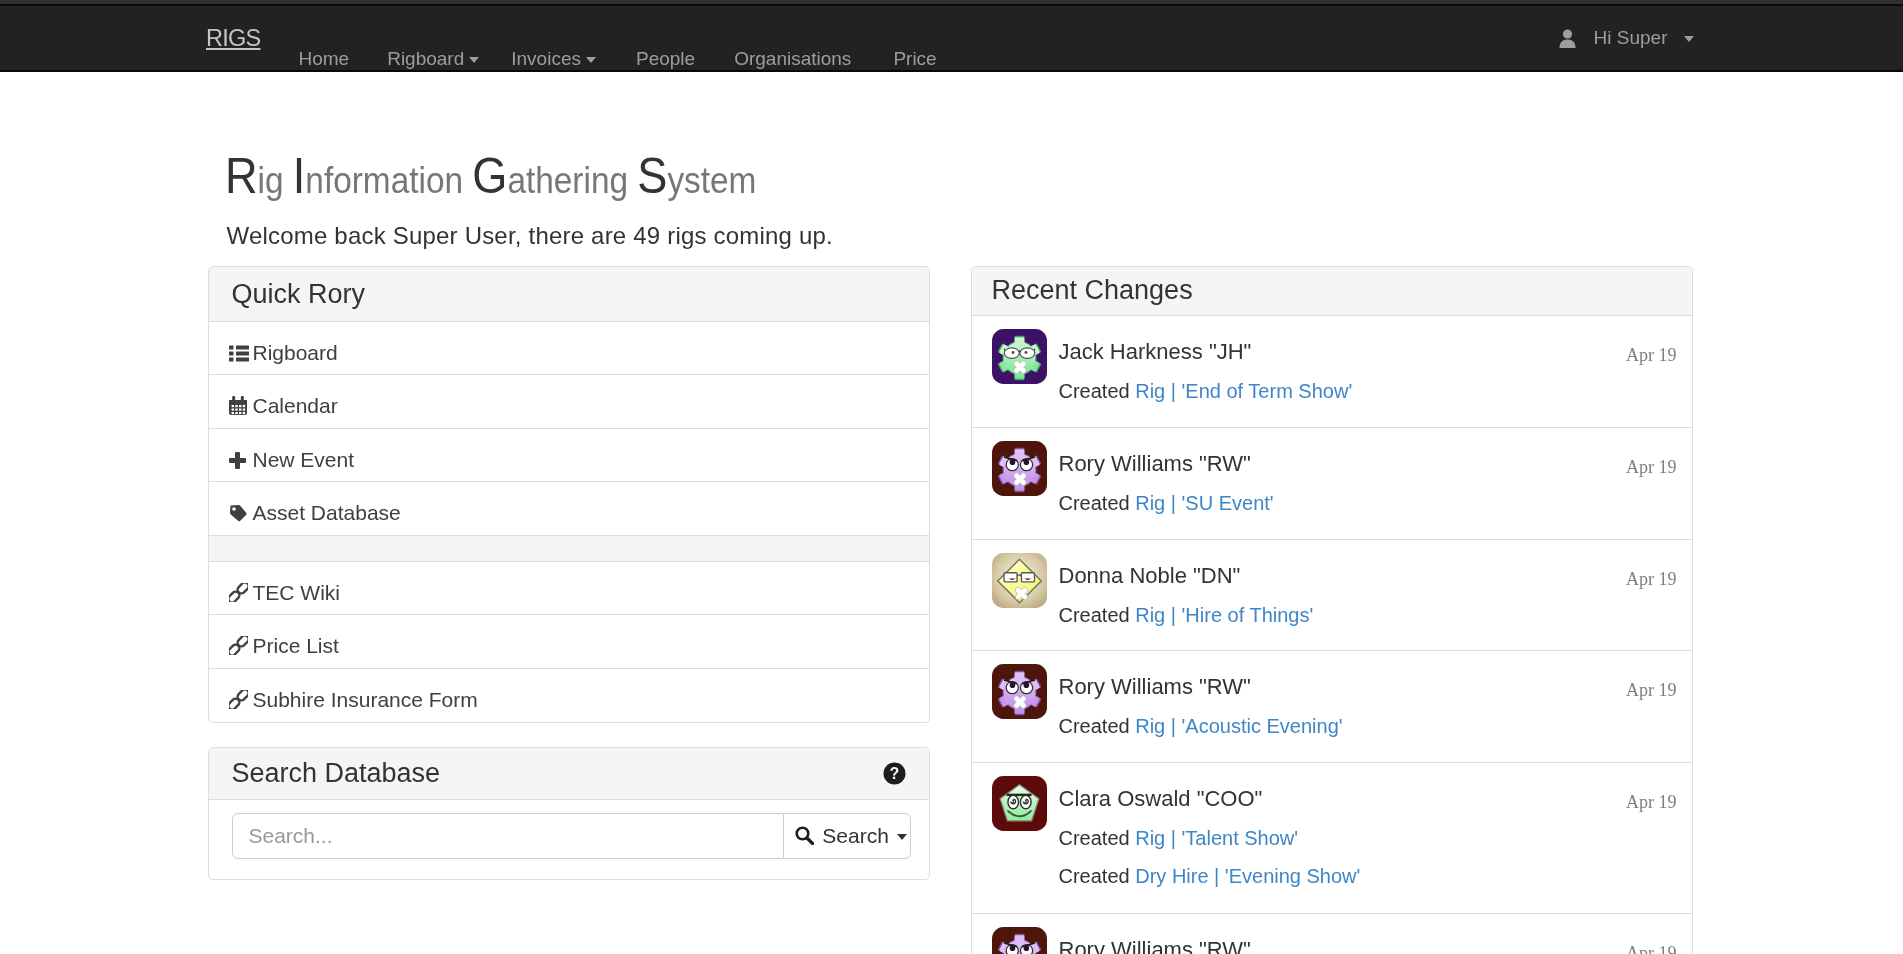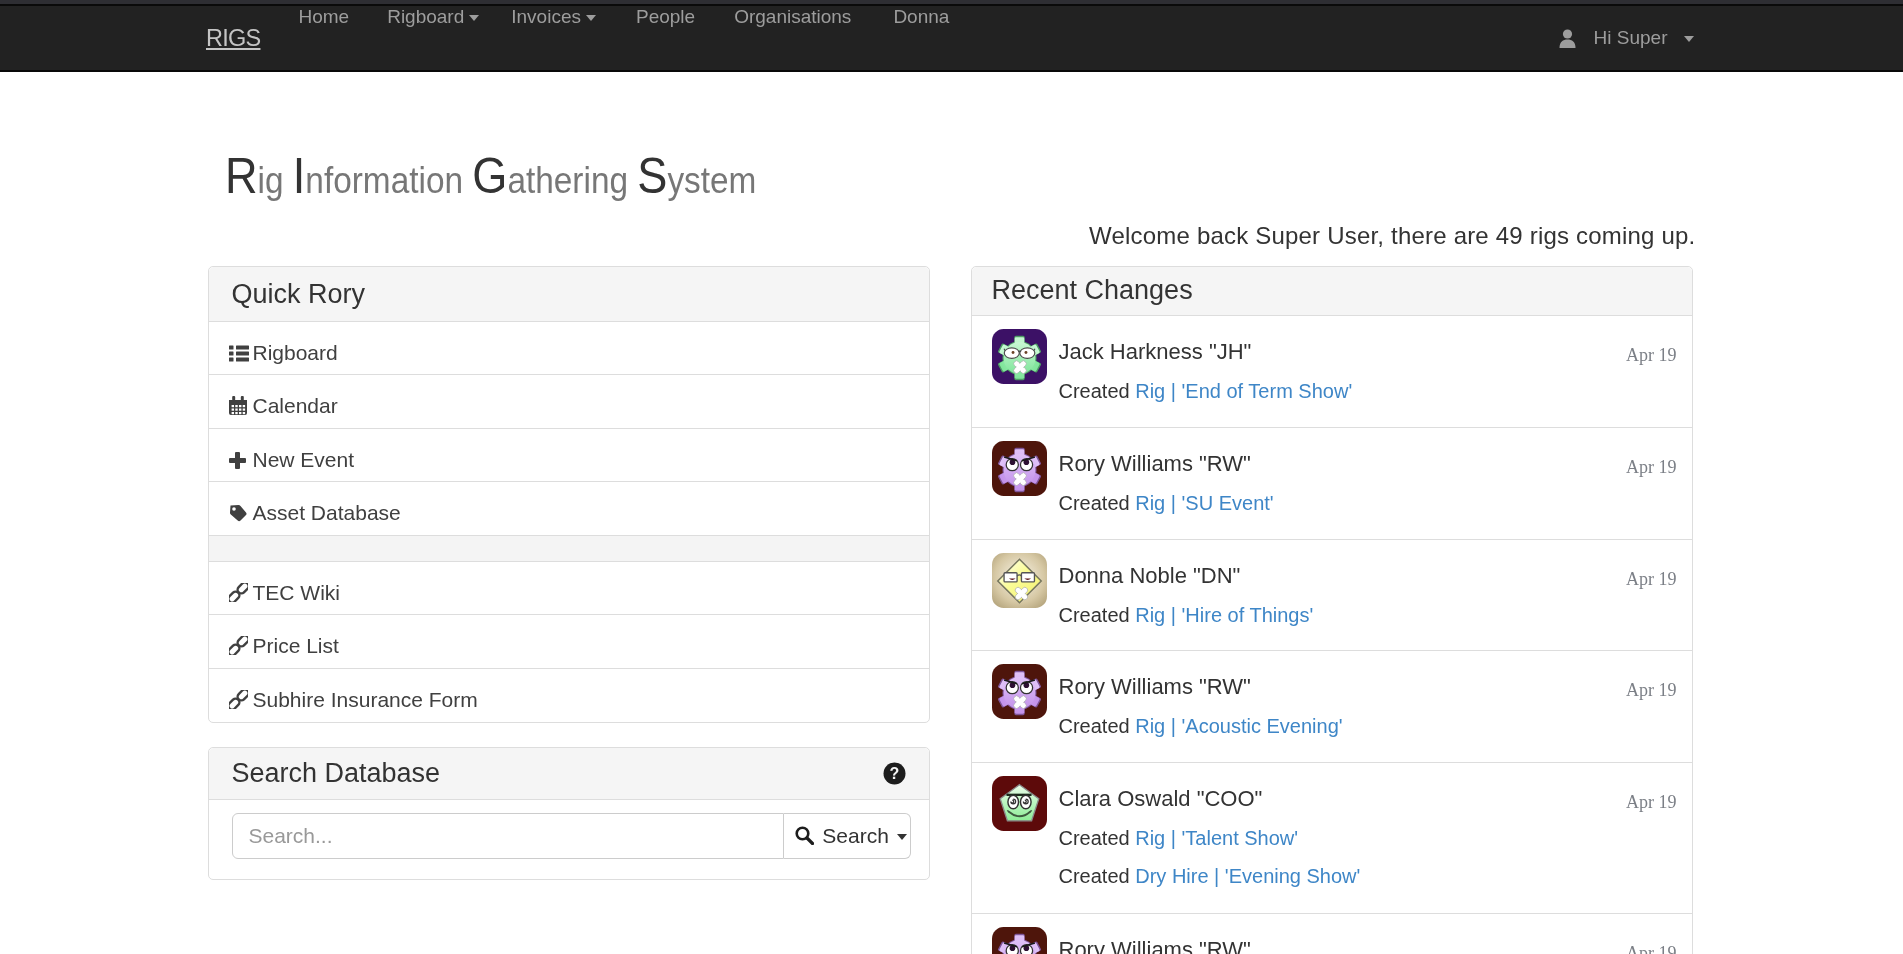--- a/index.html
+++ b/index.html
@@ -10,29 +10,29 @@
   background:#fff;
   font-family:"Liberation Sans", sans-serif;
   color:#333;
 }
 a { text-decoration:none; }
 .topstrip { height:4px; background:#2e2e33; }
 .topline  { height:2px; background:#0a0a0a; }
 .navbar { height:66px; background:#222; border-bottom:2px solid #090909; }
 .navwrap { width:1516px; margin:0 auto; padding:0 14px; height:64px; display:flex; align-items:center; }
 .brand { font-size:23.5px; color:#c4c4c4; margin-right:19px; margin-left:-1.5px; letter-spacing:-0.75px;text-decoration:underline; }
-.navlinks { display:flex; align-items:flex-start; height:100%; }
+.navlinks { display:flex; align-items:flex-end; height:100%; }
 .navlink { color:#9d9d9d; font-size:19px; padding:0 19px; display:flex; align-items:center; }
 .caret { display:inline-block; width:0; height:0; border-left:5px solid transparent; border-right:5px solid transparent; border-top:6px dashed; margin-left:5px; position:relative; top:1px; }
 .navright { margin-left:auto; display:flex; align-items:center; color:#9d9d9d; font-size:19px; padding-right:2px;gap:11px; }
 .container { width:1516px; margin:0 auto; padding:0 14px; }
 
 h1.rigs { margin:0 0 0 17px; padding-top:75px; font-weight:normal; font-size:37px; color:#777; white-space:nowrap; transform:scaleX(0.902); transform-origin:left center; }
 h1.rigs .bg { font-size:50px; color:#333; }
-p.welcome { margin:0 0 0 19px; padding-top:17px; font-size:24px; color:#333; letter-spacing:0.2px;text-align:right; }
+p.welcome { margin:0 0 0 19px; padding-top:17px; font-size:24px; color:#333; letter-spacing:0.2px; }
 
 .cols { display:flex; gap:41px; margin-top:16px; align-items:flex-start; }
 .col { width:722px; flex:none; }
 
 .panel { border:1px solid #ddd; border-radius:5px; background:#fff; }
 .phead { background:#f5f5f5; border-bottom:1px solid #ddd; border-radius:5px 5px 0 0; padding:11.5px 23px; position:relative; }
 .ptitle { font-size:27px; color:#333; line-height:31px; }
 
 .qlist { list-style:none; margin:0; padding:0; }
 .qitem { height:53.4px; padding:19px 20px 0; font-size:21px; color:#404040; border-bottom:1px solid #ddd; }
@@ -64,21 +64,21 @@
 <div class="topline"></div>
 <nav class="navbar">
   <div class="navwrap">
     <span class="brand">RIGS</span>
     <div class="navlinks">
       <span class="navlink">Home</span>
       <span class="navlink">Rigboard<span class="caret"></span></span>
       <span class="navlink" style="margin-left:-6px">Invoices<span class="caret"></span></span>
       <span class="navlink" style="margin-left:2px">People</span>
       <span class="navlink" style="margin-left:1px">Organisations</span>
-      <span class="navlink" style="margin-left:4px">Donna</span>
+      <span class="navlink" style="margin-left:4px">Price</span>
     </div>
     <div class="navright">
       <svg width="17" height="19" viewBox="0 0 17 19" style="margin-right:7px">
           <circle cx="8.5" cy="5" r="4.6" fill="#9d9d9d"></circle>
           <path d="M0.5 19 C0.5 13 4 10.6 8.5 10.6 S16.5 13 16.5 19 Z" fill="#9d9d9d"></path>
         </svg>
       Hi Super
       <span class="caret"></span>
     </div>
   </div>

